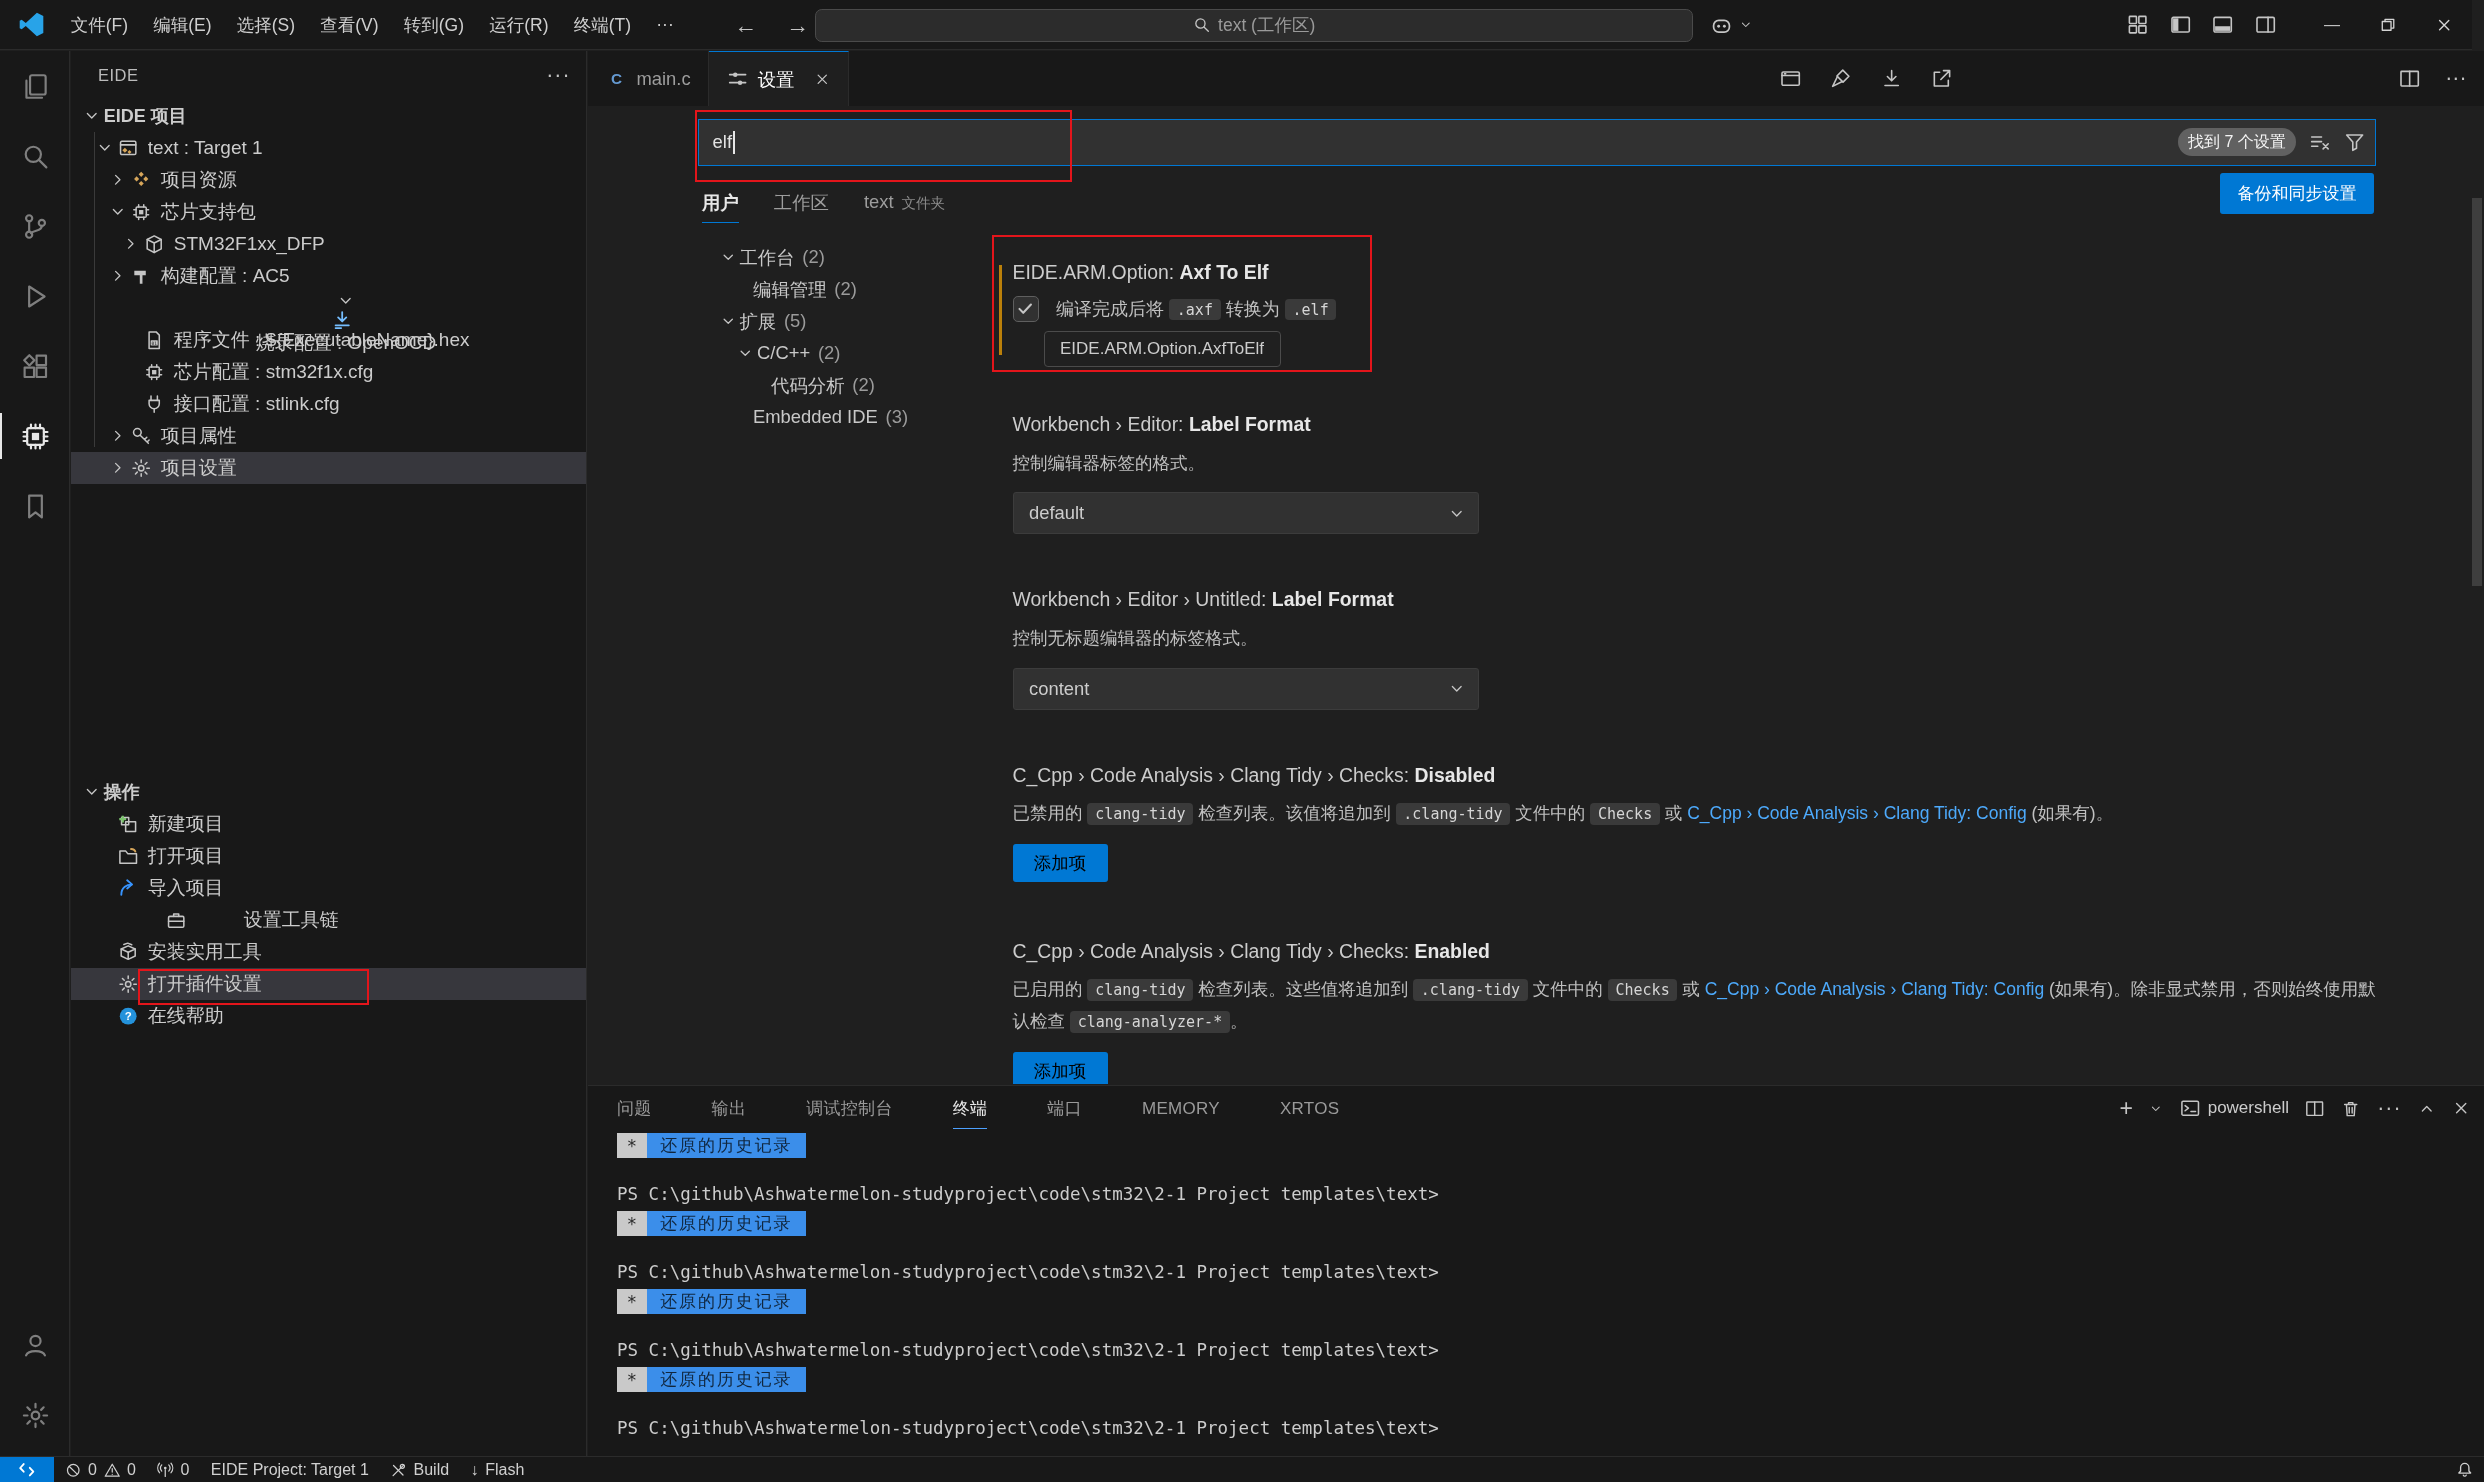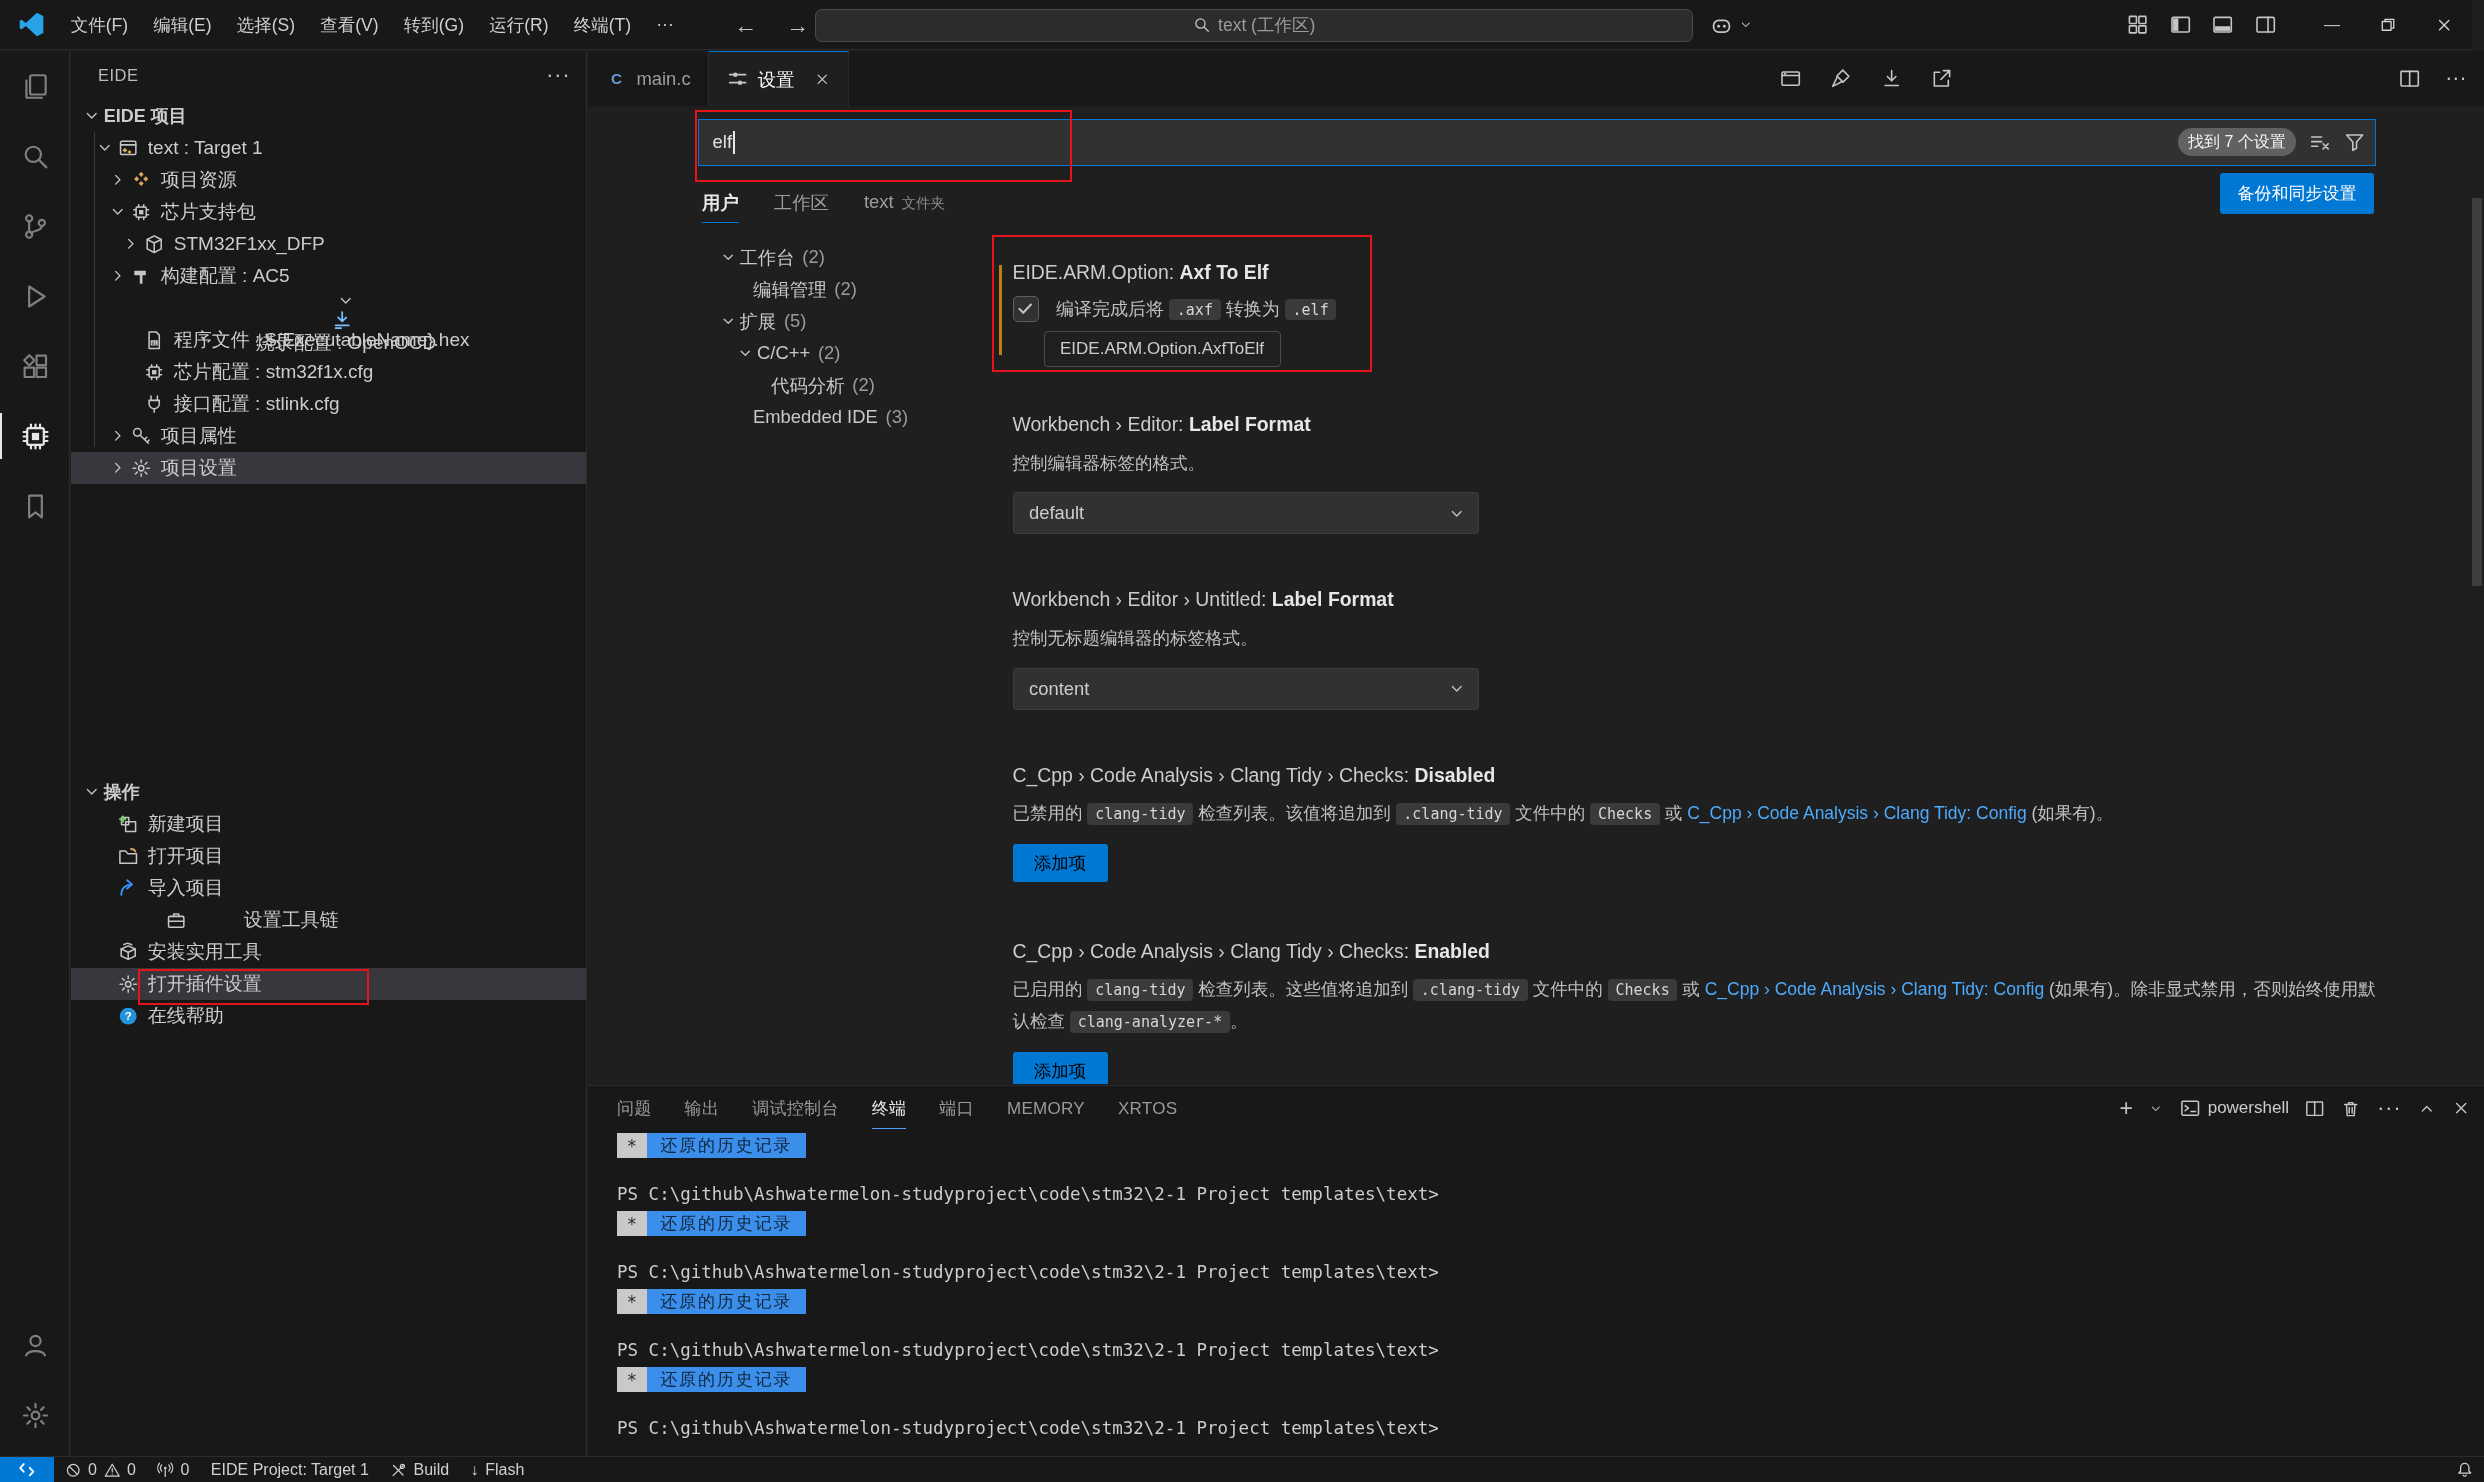--- a/index.html
+++ b/index.html
@@ -86,21 +86,21 @@
   .tooltip{display:inline-block;margin:9.7px 0 0 31px;background:#202020;border:1px solid #4b4b4b;border-radius:3.9px;padding:6.8px 15.5px;font-size:17px;color:#cccccc}
   .select{position:relative;width:466px;height:42px;background:var(--bg2);border:1px solid #3c3c3c;border-radius:2.9px;display:flex;align-items:center;padding:0 15.5px;font-size:18.4px;color:#cccccc}
   .select .icon{position:absolute;right:11.6px}
   .add-btn{height:38px;padding:0 21.3px;background:var(--accent);color:#000000;border:none;border-radius:2.9px;font-size:17.5px;font-family:inherit}
   .gap22{margin-bottom:21.3px}.gap30{margin-bottom:29px}.gap34{margin-bottom:33px}
   #editorScrollbar{position:absolute;right:1.9px;top:92px;width:9.7px;height:388px;background:rgba(121,121,121,.35)}
 
   
   #panel{position:absolute;left:588px;right:0;top:1085px;bottom:27px;background:var(--bg0);border-top:1px solid var(--border);overflow:hidden}
   #panelBar{position:absolute;left:0;top:0;right:0;height:45px;display:flex;align-items:center}
-  #panelTabs{display:flex;align-items:center;gap:33px;margin-left:29px;font-size:17px;letter-spacing:0.3px}
+  #panelTabs{display:flex;align-items:center;gap:60px;margin-left:29px;font-size:17px;letter-spacing:0.3px}
   .panel-tab{color:#9a9a9a;padding:9.7px 0 7.8px;border-bottom:1.9px solid transparent}
   .panel-tab.active{color:#e7e7e7;border-bottom-color:#4da1ff}
   #panelActions{position:absolute;right:13.6px;top:0;height:45px;display:flex;align-items:center;gap:16.5px;color:#c5c5c5}
   #shellLabel{display:flex;align-items:center;gap:7.8px;font-size:17px;color:#cccccc}
   #term{position:absolute;left:29px;top:47px;right:9.7px;bottom:0;font-family:"DejaVu Sans Mono","Liberation Mono",monospace;font-size:17.5px;color:#cccccc;overflow:hidden}
   .tgroup{position:relative;height:78px}
   .tmark{position:absolute;left:0;top:0;height:25px;display:flex;align-items:stretch;font-size:17px}
   .tmark .star{background:#c9c9c9;color:#2b2b2b;display:flex;align-items:center;padding:0 9.7px}
   .tmark .mlabel{background:#3b8eea;color:#10263d;display:flex;align-items:center;padding:0 13.6px;letter-spacing:1.9px}
   .tprompt{position:absolute;left:0;top:51px;white-space:pre}

